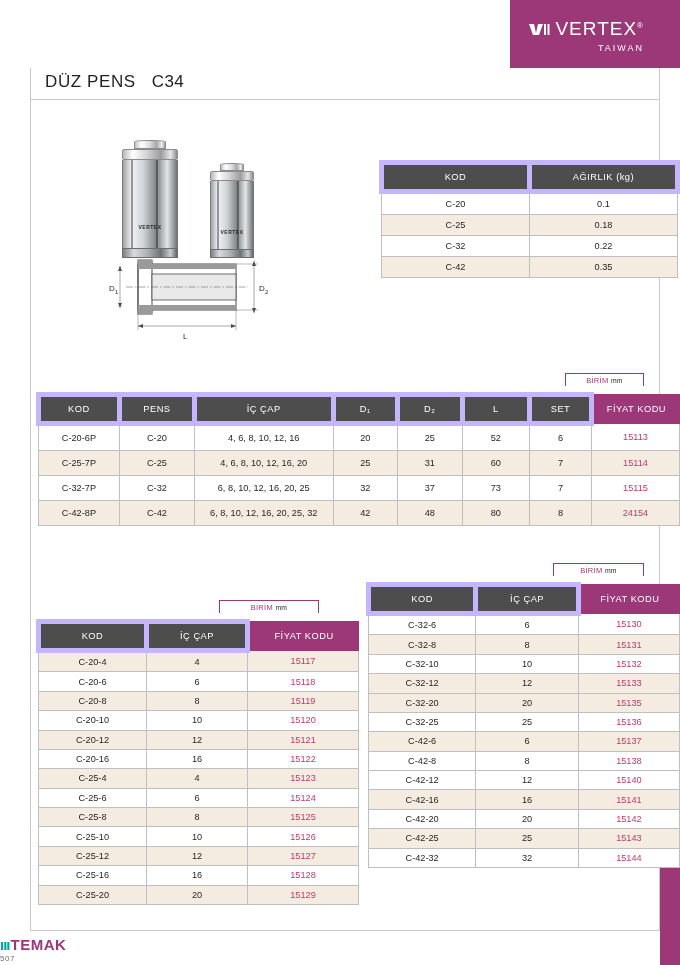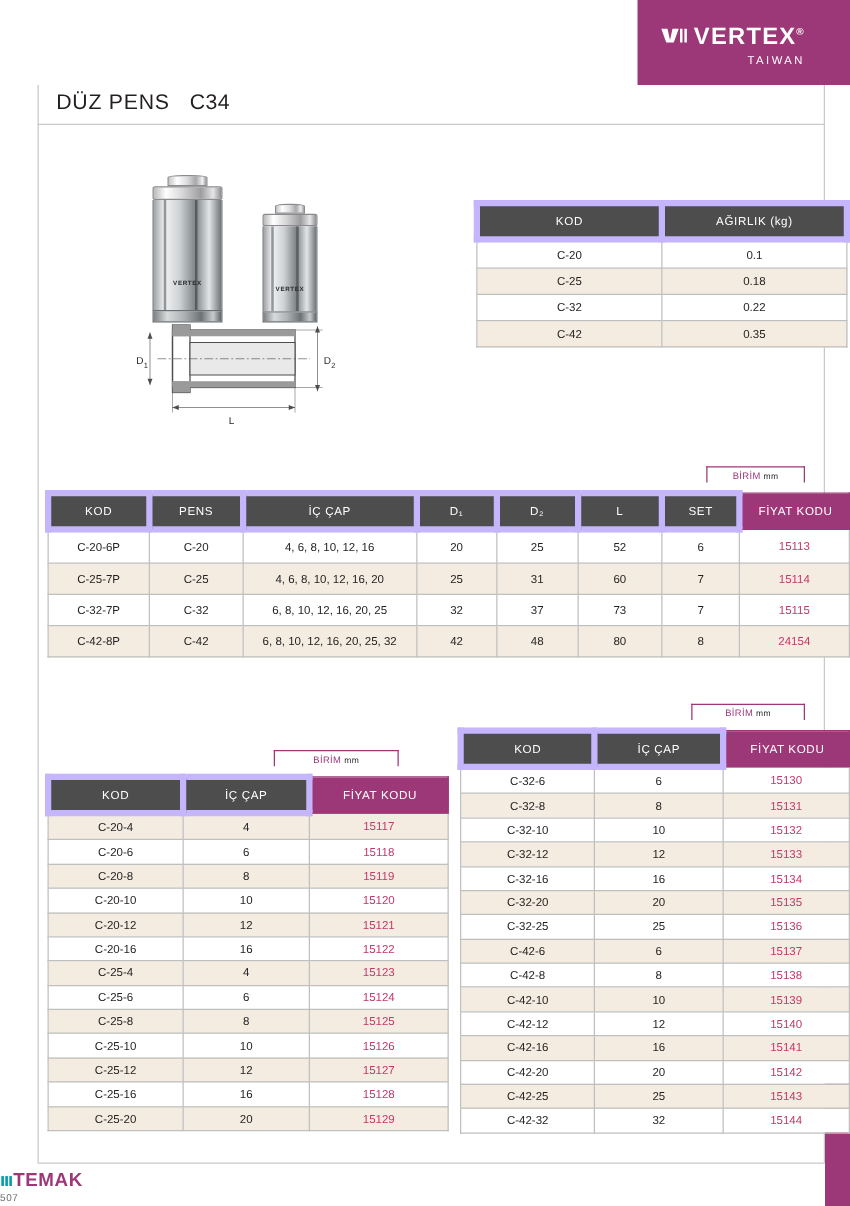--- a/index.html
+++ b/index.html
@@ -68,21 +68,21 @@
 
   
   .logo {
     position: absolute;
     right: 36px; top: 16px;
     text-align: right;
     color: #ffffff;
   }
   .logo-name {
     font-size: 19px;
-    font-weight: bold;
+    font-weight: normal;
     letter-spacing: 1px;
     line-height: 20px;
     text-align: right;
   }
   .logo-mark {
     display: inline-block;
     vertical-align: middle;
     margin-right: 4px;
   }
   .logo-reg {
@@ -573,49 +573,39 @@
     <tr class="white">
       <td>C-32-10</td>
       <td>10</td>
       <td class="price">15132</td>
     </tr>
     <tr class="beige">
       <td>C-32-12</td>
       <td>12</td>
       <td class="price">15133</td>
     </tr>
-    <tr class="white">
-      <td>C-32-16</td>
-      <td>16</td>
-      <td class="price">15134</td>
-    </tr>
     <tr class="beige">
       <td>C-32-20</td>
       <td>20</td>
       <td class="price">15135</td>
     </tr>
     <tr class="white">
       <td>C-32-25</td>
       <td>25</td>
       <td class="price">15136</td>
     </tr>
     <tr class="beige">
       <td>C-42-6</td>
       <td>6</td>
       <td class="price">15137</td>
     </tr>
     <tr class="white">
       <td>C-42-8</td>
       <td>8</td>
       <td class="price">15138</td>
-    </tr>
-    <tr class="beige">
-      <td>C-42-10</td>
-      <td>10</td>
-      <td class="price">15139</td>
     </tr>
     <tr class="white">
       <td>C-42-12</td>
       <td>12</td>
       <td class="price">15140</td>
     </tr>
     <tr class="beige">
       <td>C-42-16</td>
       <td>16</td>
       <td class="price">15141</td>

